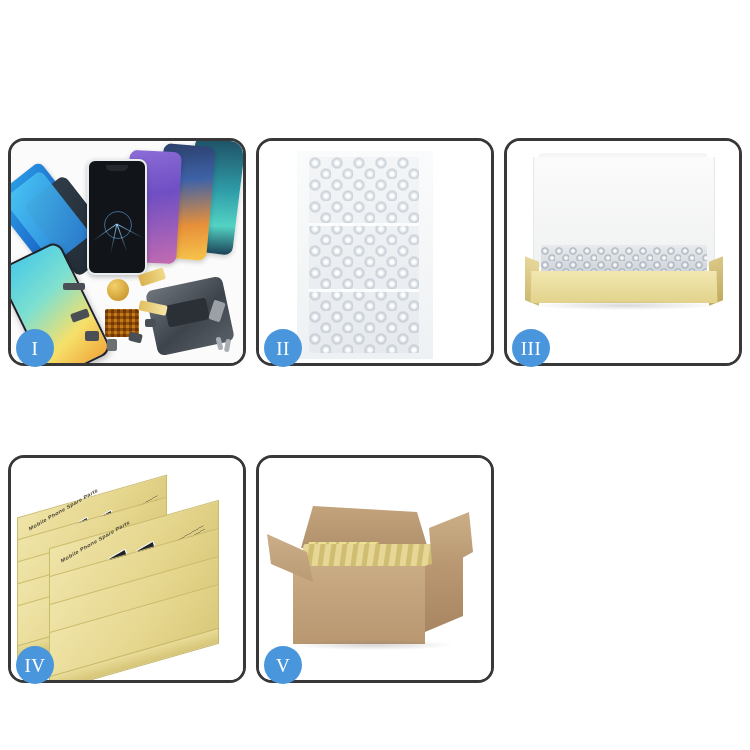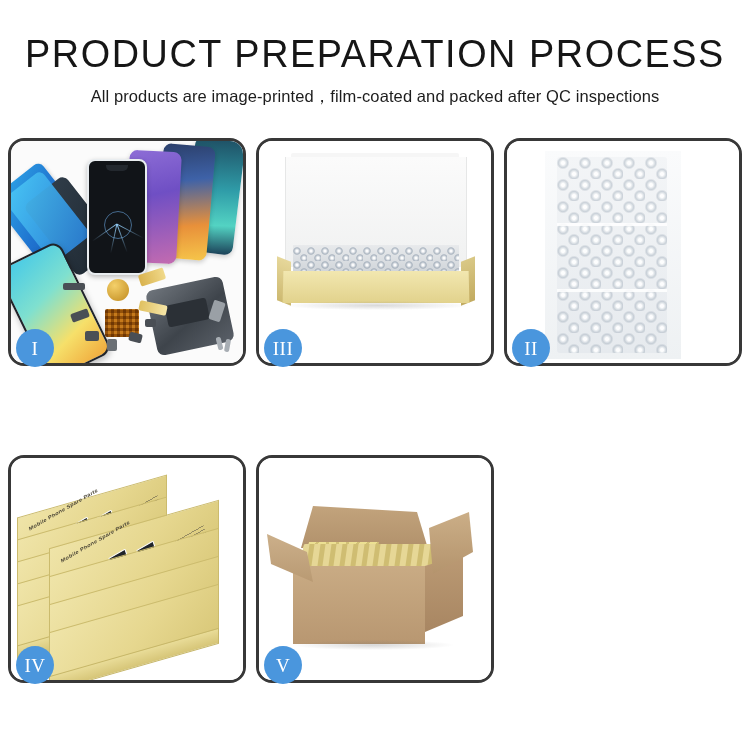--- a/index.html
+++ b/index.html
@@ -341,24 +341,20 @@
   .c6-shadow{
     position:absolute;left:24px;top:160px;width:158px;height:10px;
     background:radial-gradient(ellipse at center,rgba(110,110,110,.25),rgba(255,255,255,0) 72%);
   }
 </style>
 </head>
 <body>
 
 <div class="page">
 
-  <div class="header">
-    <h1 class="title">PRODUCT PREPARATION PROCESS</h1>
-    <p class="subtitle">All products are image-printed，film-coated and packed after QC inspections</p>
-  </div>
 
   <div class="grid">
 
     <div class="panel">
       <div class="panel-inner p1">
         <div class="ph scr1"></div>
         <div class="ph scr1b"></div>
         <div class="ph scr1c"></div>
 
         <div class="ph teal"></div>
@@ -388,43 +384,43 @@
         <div class="smallblk" style="left:118px;top:192px;width:13px;height:9px;transform:rotate(14deg);"></div>
         <div class="smallblk" style="left:134px;top:178px;width:11px;height:8px;"></div>
         <div class="smallblk" style="left:200px;top:160px;width:12px;height:20px;background:#9aa0a6;transform:rotate(18deg);"></div>
         <div class="smallblk" style="left:206px;top:196px;width:5px;height:13px;background:#a8aeb4;transform:rotate(-14deg);"></div>
         <div class="smallblk" style="left:214px;top:198px;width:5px;height:13px;background:#a8aeb4;transform:rotate(10deg);"></div>
       </div>
       <div class="badge">I</div>
     </div>
 
     <div class="panel">
+      <div class="panel-inner p2">
+        <div class="pouch-shadow"></div>
+        <div class="pouch">
+          <div class="bubbles"></div>
+          <div class="pouch-seam" style="top:66px;"></div>
+          <div class="pouch-seam" style="top:132px;"></div>
+        </div>
+      </div>
+      <div class="badge">II</div>
+    </div>
+
+    <div class="panel">
       <div class="panel-inner p3">
         <div class="bx3-lid-top"></div>
         <div class="bx3-lid"></div>
         <div class="bx3-inner"></div>
         <div class="bx3-bubbles"></div>
         <div class="bx3-left"></div>
         <div class="bx3-right"></div>
         <div class="bx3-front"></div>
         <div class="bx3-shadow"></div>
       </div>
       <div class="badge">III</div>
-    </div>
-
-    <div class="panel">
-      <div class="panel-inner p2">
-        <div class="pouch-shadow"></div>
-        <div class="pouch">
-          <div class="bubbles"></div>
-          <div class="pouch-seam" style="top:66px;"></div>
-          <div class="pouch-seam" style="top:132px;"></div>
-        </div>
-      </div>
-      <div class="badge">II</div>
     </div>
 
     <div class="panel">
       <div class="panel-inner p4">
         <div class="stackwrap">
 
           <div class="ybox" style="left:6px;top:38px;">
             <div class="top"></div>
             <div class="front"></div>
             <div class="boxlabel" style="left:12px;top:30px;">Mobile Phone Spare Parts</div>

